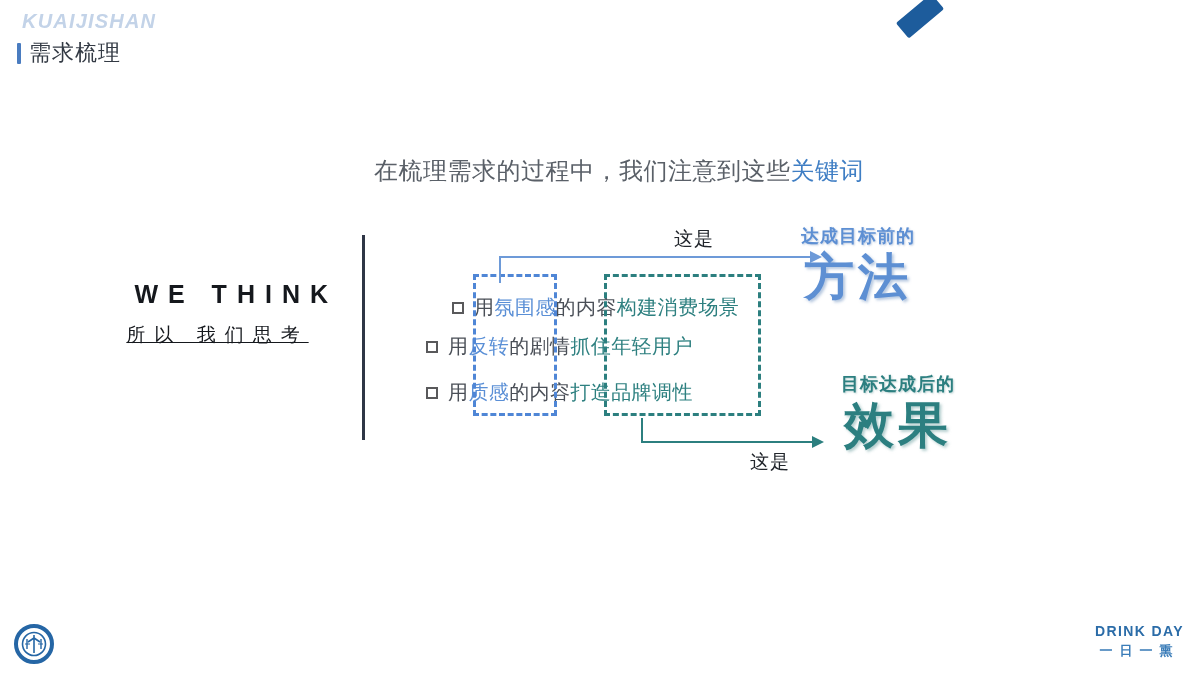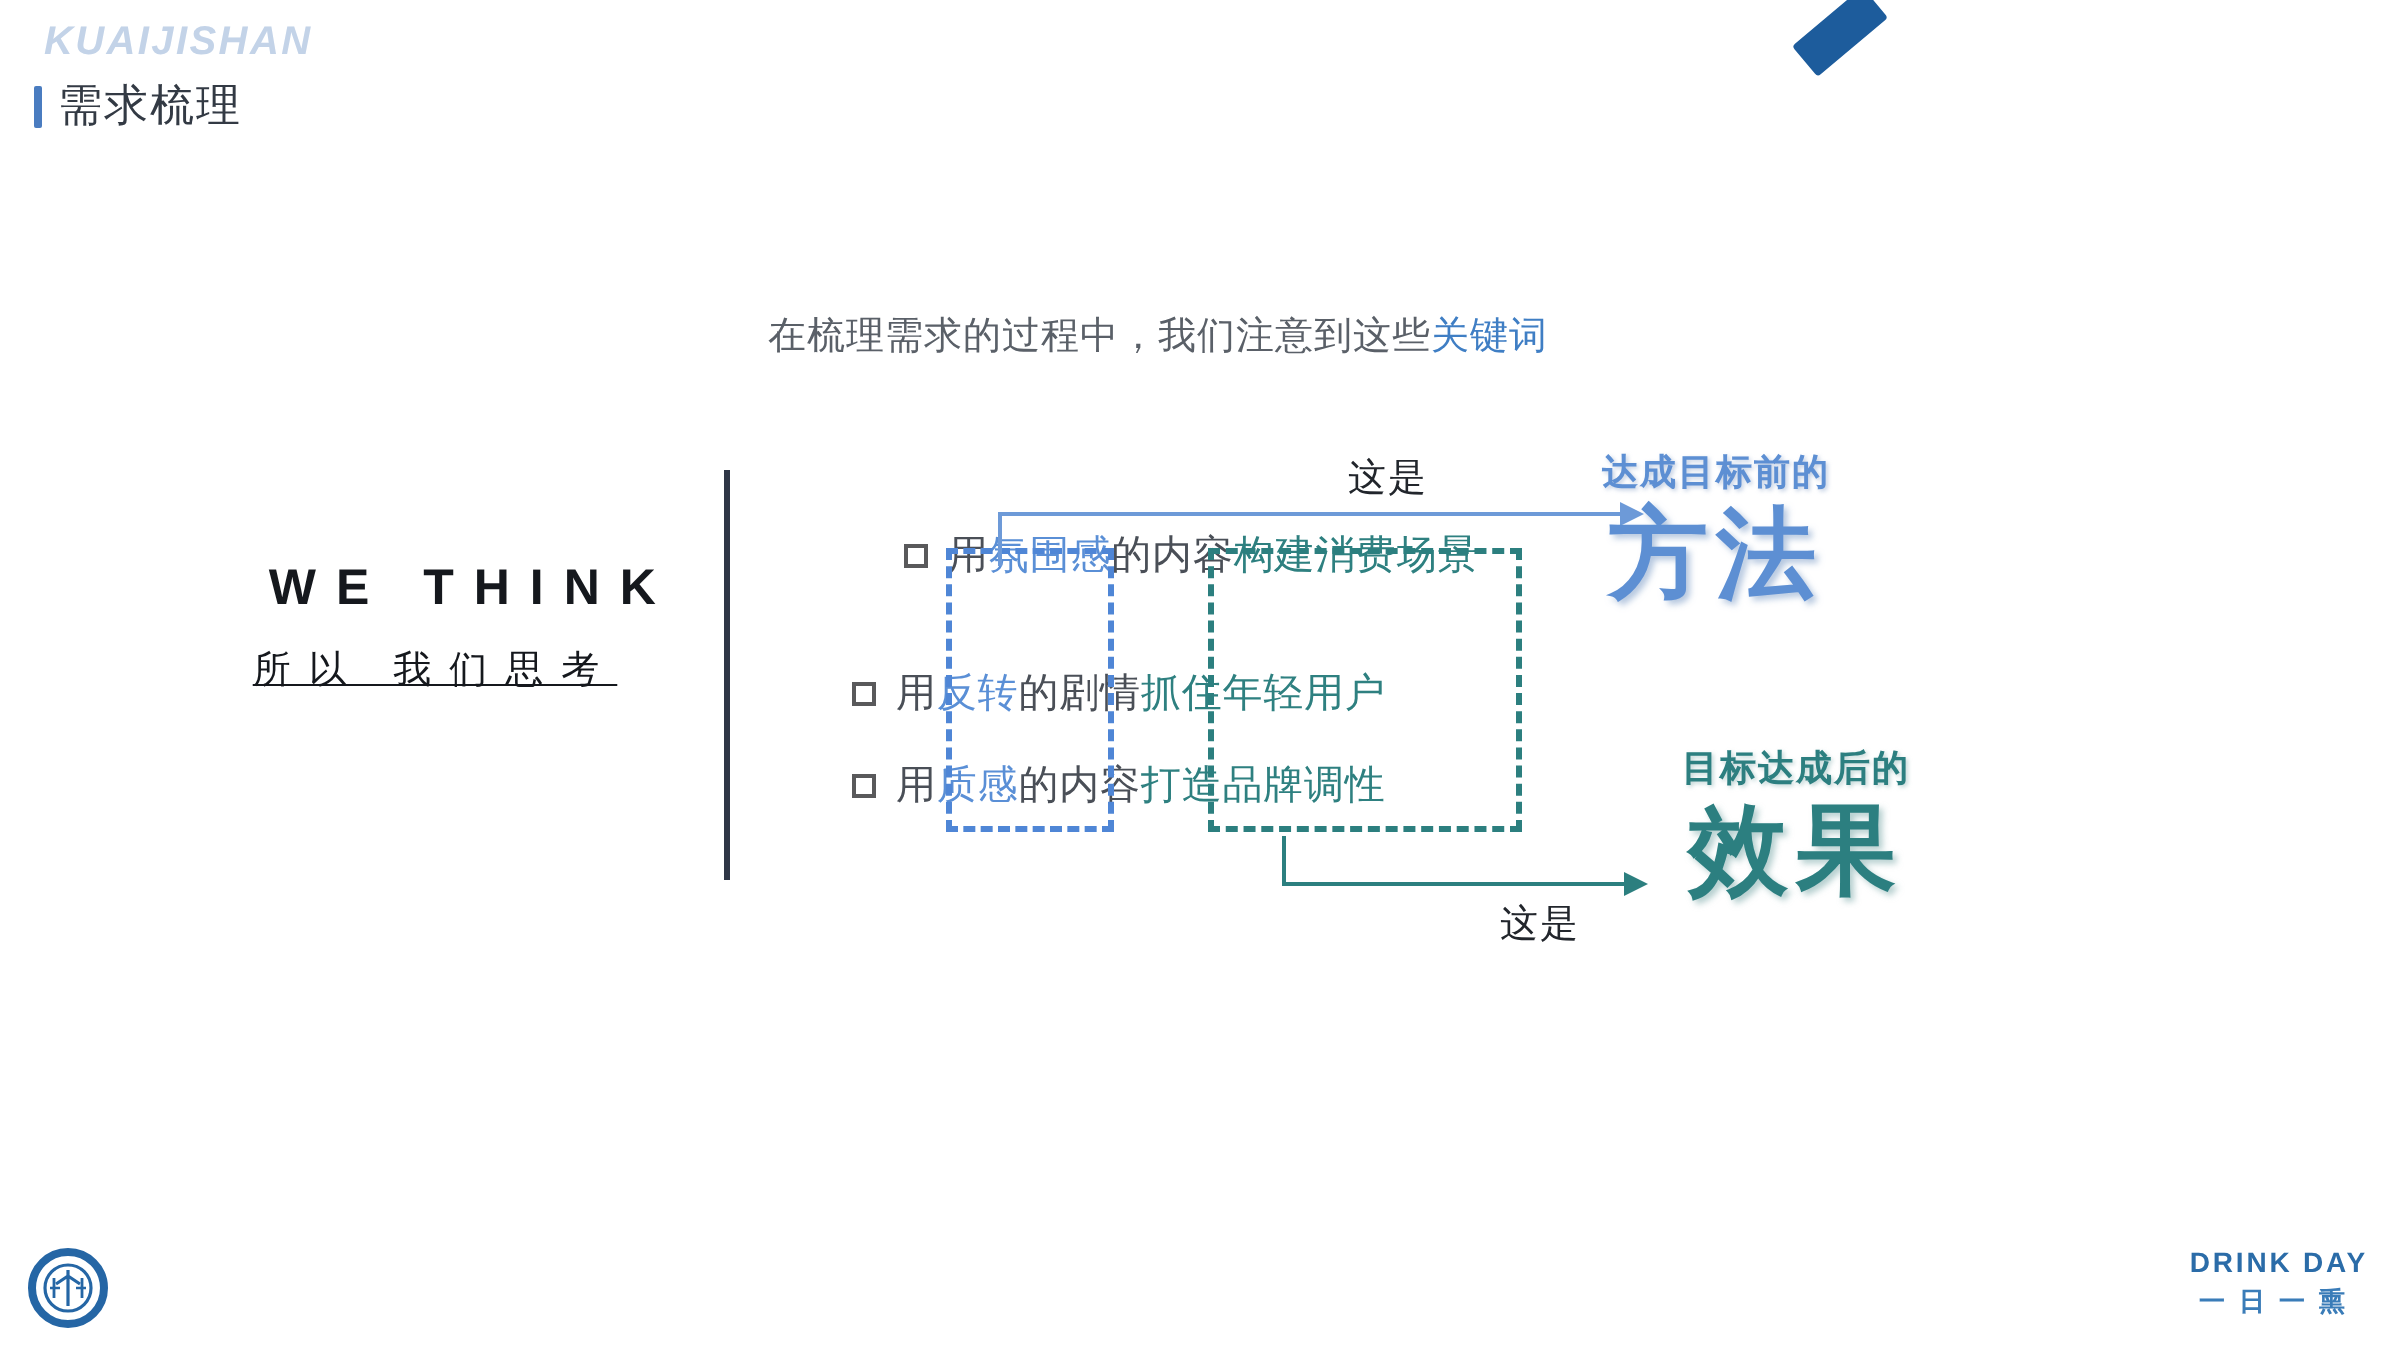--- a/index.html
+++ b/index.html
@@ -23,21 +23,21 @@
 
   #corner-slash{
     position:absolute; right:9px; top:6px;
     width:46px; height:20px; background:#1d5c9c;
     transform:rotate(-40deg); border-radius:2px;
   }
 
   
   #lead{
     position:absolute; left:374px; top:155px;
-    font-size:19px; color:#5a6068; letter-spacing:.5px; white-space:nowrap;margin-left:10px;
+    font-size:24px; color:#5a6068; letter-spacing:.5px; white-space:nowrap;
   }
   #lead .hl{ color:#3f7ec4; }
 
   
   #so-block{ position:absolute; left:88px; top:258px; width:250px; text-align:center; }
   #so-line{
     font-size:78px; font-weight:700; color:#15181d;
     letter-spacing:52px; line-height:1; margin-left:46px;
     font-family:"Liberation Sans","DejaVu Sans",sans-serif;
   }
@@ -46,21 +46,21 @@
     letter-spacing:10px; margin-left:10px;text-align:right;
   }
   #so-cn{
     margin-top:13px; font-size:19px; color:#15181d; letter-spacing:9px; margin-left:9px;text-decoration:underline;
   }
 
   #divider{ position:absolute; left:362px; top:235px; width:3px; height:205px; background:#2f3646; }
 
   
   .bullet-row{ position:absolute; left:426px; display:flex; align-items:center; white-space:nowrap; }
-  #row0{ top:264px;padding-left:26px; } #row1{ top:333px; } #row2{ top:379px; }
+  #row0{ top:294px;padding-left:26px; } #row1{ top:333px; } #row2{ top:379px; }
   .chk{
     width:12px; height:12px; border:2px solid #59595b; background:#fff;
     display:inline-block; margin-right:10px; flex:none;
   }
   .btxt{ font-size:20px; color:#4a4f57; letter-spacing:.4px; }
   .btxt .k{ color:#5a8fd6; }
   .btxt .g{ color:#2e8080; }
 
   
   #box-blue{

